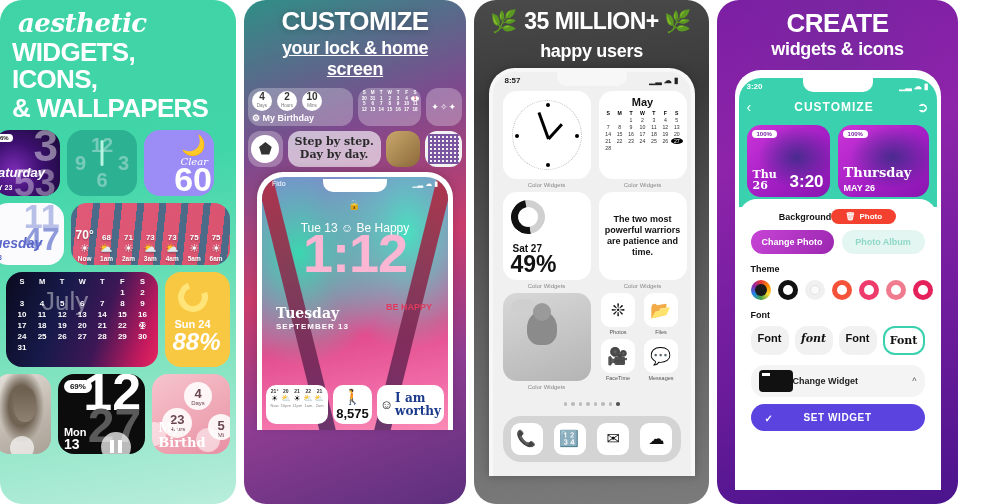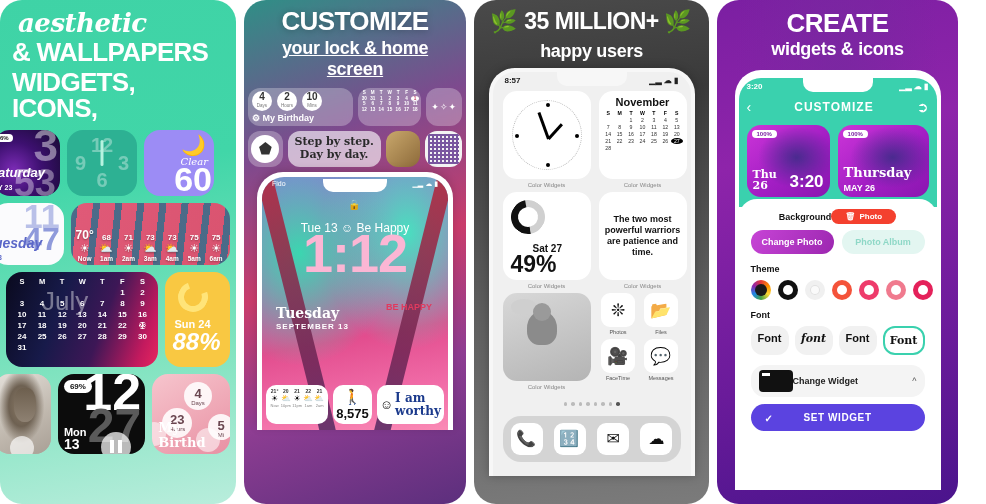--- a/index.html
+++ b/index.html
@@ -265,21 +265,21 @@
   .clockface .hh { position:absolute; left:34px; top:18px; width:3px;height:20px;background:#000; transform-origin: 50% 100%; transform: rotate(42deg);}
   .clockface .mh { position:absolute; left:34px; top:10px; width:2.5px;height:28px;background:#000; transform-origin:50% 100%; transform: rotate(-20deg);}
   .c-cal { width:88px; height:88px; padding:5px 4px;}
   .c-cal .mt { text-align:center; font-size:11px; font-weight:700; color:#111; margin-bottom:2px;}
   .c-cal .cg { display:grid; grid-template-columns:repeat(7,1fr); row-gap:1px;}
   .c-cal .cg div { font-size:5.2px; text-align:center; color:#333; line-height:6px;}
   .c-cal .cg .dw { font-weight:700; color:#000;}
   .c-cal .cg .td { background:#000;color:#fff;border-radius:50%;}
   .c-ring { width:88px;height:88px; padding:8px;}
   .c-ring .rg { width:34px;height:34px;border-radius:50%;border:7px solid #111;border-top-color:#d0d0d0;border-right-color:#d0d0d0;transform:rotate(35deg);}
-  .c-ring .sd { position:absolute; left:10px; bottom:26px; font-size:10px; font-weight:700; color:#111;margin-left:20px;}
+  .c-ring .sd { position:absolute; left:10px; bottom:26px; font-size:10px; font-weight:700; color:#111;}
   .c-ring .pv { position:absolute; left:8px; bottom:4px; font-size:23px; font-weight:700; color:#111; line-height:1;}
   .c-quote { width:88px;height:88px; display:flex;align-items:center;justify-content:center;padding:6px;}
   .c-quote span { font-size:9px; font-weight:700; color:#111; text-align:center; line-height:1.22;}
   .p3-row2 { display:flex; gap:8px; padding: 4px 10px 0;}
   .c-photo { width:88px;height:88px; background: linear-gradient(160deg,#d8d8d8,#b4b4b4); overflow:hidden;}
   .c-photo .fig { position:absolute; left:24px; top:18px; width:30px;height:34px;border-radius:50% 50% 40% 40%; background:#8b8b8b;}
   .c-photo .fig2 { position:absolute; left:30px; top:10px; width:18px;height:18px;border-radius:50%; background:#9a9a9a;}
   .c-photo .cloud { position:absolute; left:8px; top:6px; width:26px;height:16px;border-radius:50%; background:#cfcfcf;}
   .app-grid { width:88px;height:88px; display:grid; grid-template-columns:1fr 1fr; gap:4px;}
   .app { text-align:center; }
@@ -355,22 +355,22 @@
   .set-btn .chk { position:absolute; left:14px; top:50%; transform:translateY(-50%); font-size:10px;}
 </style>
 </head>
 <body>
 
 <div class="gallery">
 
   <div class="panel p1">
     <div class="p1-head">
       <div class="p1-script">aesthetic</div>
+      <div class="p1-title">WIDGETS, ICONS,</div>
       <div class="p1-title">&amp; WALLPAPERS</div>
-      <div class="p1-title">WIDGETS, ICONS,</div>
     </div>
 
     <div class="w-grid">
       <div class="w-row">
         <div class="wid w-sat">
           <div class="pct">6%</div>
           <div class="big3">3</div>
           <div class="big53">53</div>
           <div class="satd">aturday</div>
           <div class="satm">Y 23</div>
@@ -690,21 +690,21 @@
                 <i class="dot d6"></i>
                 <i class="dot d9"></i>
                 <div class="hh"></div>
                 <div class="mh"></div>
               </div>
             </div>
             <div class="p3-lbl">Color Widgets</div>
           </div>
           <div>
             <div class="p3-card c-cal">
-              <div class="mt">November</div>
+              <div class="mt">May</div>
               <div class="cg" id="p3cal">
                   <div class="dw">S</div>
                   <div class="dw">M</div>
                   <div class="dw">T</div>
                   <div class="dw">W</div>
                   <div class="dw">T</div>
                   <div class="dw">F</div>
                   <div class="dw">S</div>
                   <div></div>
                   <div></div>

